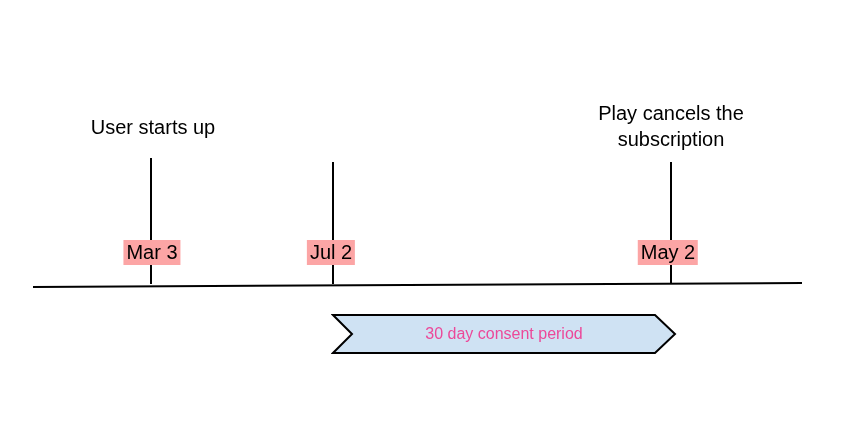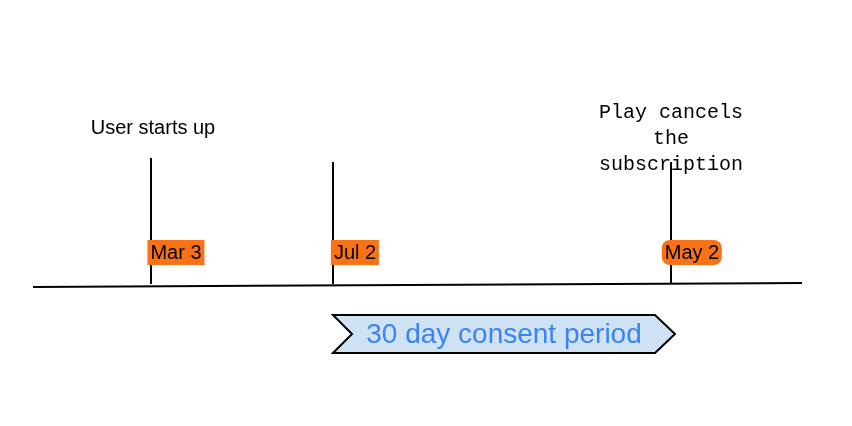--- a/index.html
+++ b/index.html
@@ -36,42 +36,41 @@
   .event-label.nowrap { white-space: nowrap; }
   .tick {
     position: absolute;
     width: 2px;
     background: #000000;
     z-index: 1;
   }
   .date-chip {
     position: absolute;
     transform: translateX(-50%);
-    background: #f97316;
+    background: #fca5a5;
     font-size: 20px;
     line-height: 25px;
     height: 25px;
     padding: 0 3px;
     white-space: nowrap;
     text-align: left;
     z-index: 2;
-    margin-left: 24px;
   }
   
   .e1-label { left: 153px; top: 114px; }
   .e1-tick  { left: 150px; top: 158px; height: 126px; }
   .e1-chip  { left: 152px; top: 240px; }
   
   .e2-label { left: 333px; top: 96px; width: 150px; }
   .e2-tick  { left: 332px; top: 162px; height: 122px; }
   .e2-chip  { left: 331px; top: 240px; }
   
-  .e3-label { left: 671px; top: 100px; width: 170px; font-family: Liberation Mono, monospace; }
+  .e3-label { left: 671px; top: 100px; width: 170px; }
   .e3-tick  { left: 670px; top: 162px; height: 122px; }
-  .e3-chip  { left: 668px; top: 240px; border-radius: 8px; }
+  .e3-chip  { left: 668px; top: 240px; }
   
   .banner {
     position: absolute;
     left: 331px;
     top: 313px;
     width: 346px;
     height: 42px;
     z-index: 2;
   }
   .banner-shape {
@@ -82,22 +81,22 @@
     height: 42px;
   }
   .banner-label {
     position: absolute;
     left: 0;
     top: 0;
     width: 100%;
     height: 42px;
     line-height: 42px;
     text-align: center;
-    font-size: 28px;
-    color: #3b82f6;
+    font-size: 16px;
+    color: #ec4899;
   }
 </style>
 </head>
 <body>
 
 <div class="canvas">
 
   <svg class="lines-svg" viewBox="0 0 852 426">
     <line x1="33" y1="287" x2="802" y2="283" stroke="#000000" stroke-width="2"></line>
   </svg>

